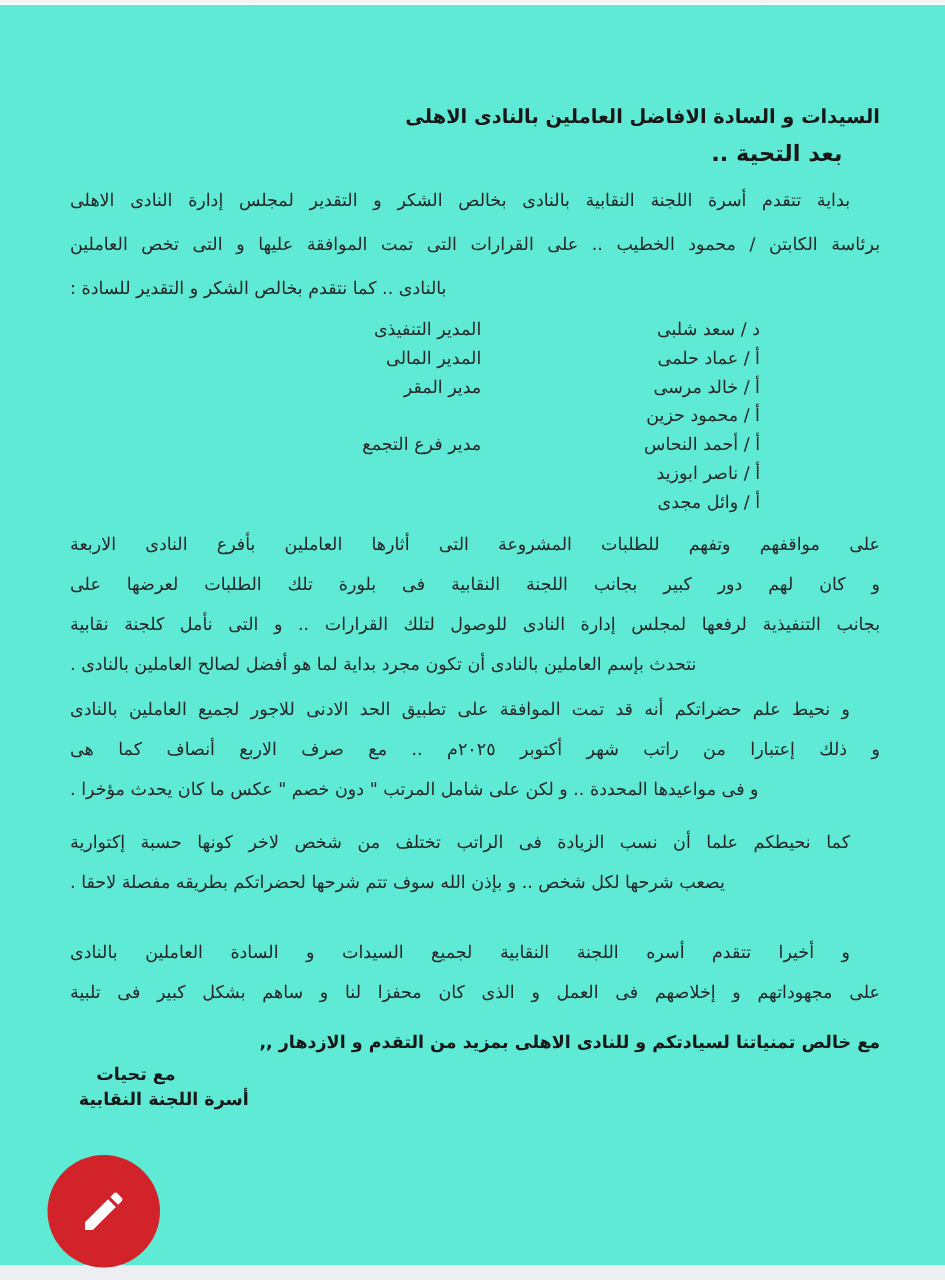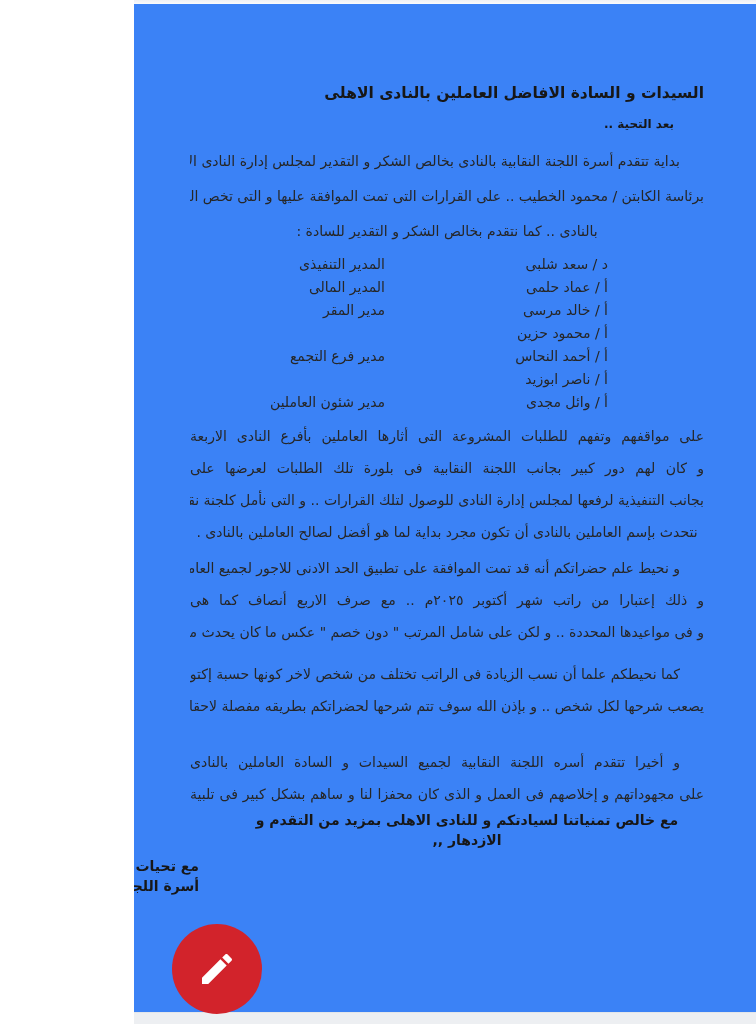--- a/index.html
+++ b/index.html
@@ -1,20 +1,20 @@
 <!DOCTYPE html>
 <html lang="ar" dir="rtl"><head>
 <meta charset="utf-8">
 <style>
   html, body { margin: 0; padding: 0; background: #ffffff; }
   .page {
     position: relative;
-    width: 622px;
+    width: 756px;
     height: 1024px;
-    background: #3b82f6;
+    background: #5eead4;
     overflow: hidden;
     direction: rtl;
     font-family: "DejaVu Sans", sans-serif;
     color: #262626;
   }
   .top-strip {
     position: absolute; top: 0; left: 0; right: 0;
     height: 4px;
     background: linear-gradient(#eef0f4, #fafbfc);
   }
@@ -29,36 +29,36 @@
     top: 0; right: 0; left: 0;
     padding: 82px 52px 0 56px;
   }
   .b { font-weight: bold; color: #171717; }
   .heading {
     font-size: 15.5px;
     line-height: 22px;
     text-align: right;
   }
   .salutation {
-    font-size: 12px;
+    font-size: 18px;
     line-height: 22px;
     text-align: right;
     padding-right: 30px;
     margin-top: 9px;
   }
   .para { margin-top: 9px; }
   .para .ln {
     font-size: 14px;
     line-height: 35px;
     white-space: nowrap;
     overflow: hidden;
   }
   .p2 .ln, .p3 .ln, .p4 .ln, .p5 .ln { line-height: 32px; }
   .ln.j { text-align: justify; text-align-last: justify; }
-  .ln.r { text-align: center; }
+  .ln.r { text-align: left; }
   .ln.ind { padding-right: 24px; }
   .names {
     margin-top: 4px;
     padding-right: 96px;
   }
   .name-row {
     display: flex;
     align-items: baseline;
     font-size: 14px;
     line-height: 23px;
@@ -74,34 +74,34 @@
     flex: 1 1 auto;
     text-align: right;
     white-space: nowrap;
     overflow: hidden;
   }
   .p2 { margin-top: 6px; }
   .p3 { margin-top: 4px; }
   .p4 { margin-top: 10px; }
   .p5 { margin-top: 24px; }
   .closing {
+    margin-top: 14px;
     font-size: 14px;
     line-height: 20px;
-    text-align: center;
     padding-left: 40px;
   }
   .signature {
     margin-top: 6px;
     margin-right: 505px;
     width: 150px;
     font-size: 14px;
     line-height: 20px;
     text-align: right;
   }
-  .signature .sig1 { padding-left: 28px; text-align: right; }
+  .signature .sig1 { padding-left: 28px; text-align: left; }
   .fab {
     position: absolute;
     left: 38px;
     bottom: 10px;
     width: 90px;
     height: 90px;
     border: none;
     border-radius: 50%;
     background: #d2232b;
     display: flex;
@@ -147,21 +147,20 @@
       </div>
       <div class="name-row">
         <span class="nm">أ / أحمد النحاس</span>
         <span class="tt">مدير فرع التجمع</span>
       </div>
       <div class="name-row">
         <span class="nm">أ / ناصر ابوزيد</span>
       </div>
       <div class="name-row">
         <span class="nm">أ / وائل مجدى</span>
-        <span class="tt">مدير شئون العاملين</span>
       </div>
     </div>
 
     <div class="para p2">
       <div class="ln j">على مواقفهم وتفهم للطلبات المشروعة التى أثارها العاملين بأفرع النادى الاربعة</div>
       <div class="ln j">و كان لهم دور كبير بجانب اللجنة النقابية فى بلورة تلك الطلبات لعرضها على</div>
       <div class="ln j">بجانب التنفيذية لرفعها لمجلس إدارة النادى للوصول لتلك القرارات .. و التى نأمل كلجنة نقابية</div>
       <div class="ln r">نتحدث بإسم العاملين بالنادى أن تكون مجرد بداية لما هو أفضل لصالح العاملين بالنادى .</div>
     </div>
 

